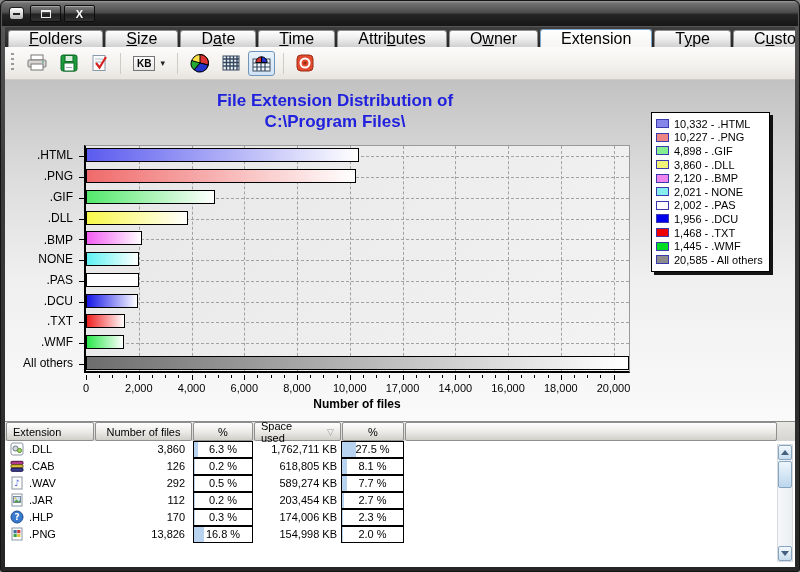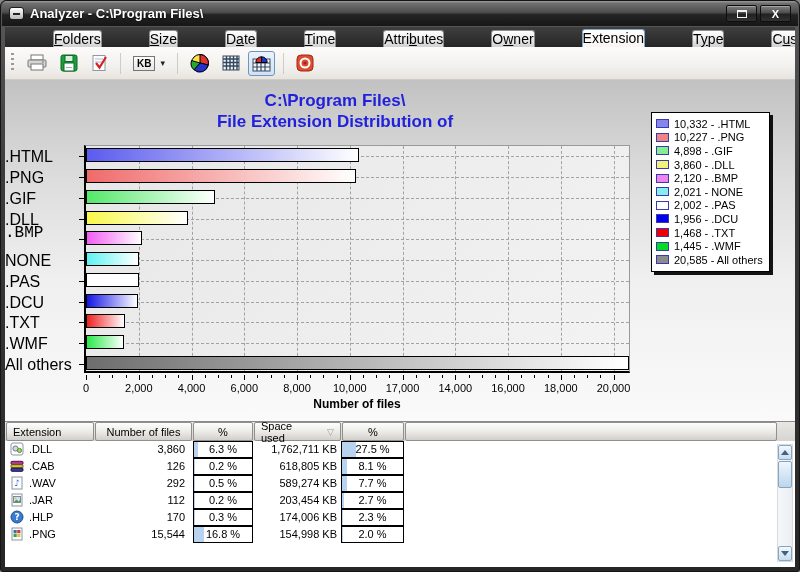--- a/index.html
+++ b/index.html
@@ -24,23 +24,23 @@
     box-shadow:inset 0 1px 0 rgba(255,255,255,.3);display:flex;align-items:center;justify-content:center;
     color:#fff;font-size:11px;font-weight:bold;cursor:default;}
   .max-glyph{width:10px;height:8px;border:1px solid #f2f2f2;border-top-width:2px;}
 
   
   .client{position:absolute;left:4px;right:4px;top:26px;bottom:4px;background:#f0efec;overflow:hidden;}
 
   
   .tabbar{height:20px;background:linear-gradient(#3f3f3f,#262626);display:flex;align-items:flex-end;
     padding-left:3px;gap:2px;}
-  .tab{height:17px;line-height:16px;padding:0 0;font-size:14px;color:#000;
+  .tab{height:17px;line-height:16px;padding:0 20px;font-size:16px;color:#000;
     background:linear-gradient(#fefefe,#ececec 50%,#d0d0d0);border:1px solid #8f8f8f;border-bottom:none;
-    border-radius:3px 3px 0 0;white-space:nowrap;cursor:default;margin-left:45px;}
+    border-radius:3px 3px 0 0;white-space:nowrap;cursor:default;}
   .tab.selected{background:linear-gradient(#ffffff,#f6f5f3);border-color:#7fa7cb;height:18px;line-height:17px;}
   .tab u{text-decoration:underline;}
 
   
   .toolbar{height:33px;background:linear-gradient(#fcfbfa,#f3f1ee 60%,#e8e5e0);
     border-bottom:1px solid #cfccc6;display:flex;align-items:center;padding:0 4px;gap:4px;}
   .grip{width:3px;height:20px;margin:0 4px 0 2px;
     background:repeating-linear-gradient(180deg,#9a9a9a 0 2px,rgba(0,0,0,0) 2px 5px);}
   .tbtn{height:25px;min-width:26px;display:flex;align-items:center;justify-content:center;gap:2px;
     border:1px solid rgba(0,0,0,0);background:none;border-radius:3px;padding:0 3px;cursor:default;}
@@ -58,21 +58,21 @@
     font-weight:bold;font-size:17px;line-height:21px;}
   .plot{position:absolute;left:79px;top:65px;width:546px;height:228px;
     background:linear-gradient(135deg,#e7e7e7,#f3f3f3);
     border-top:1px solid #9a9a9a;border-right:1px solid #9a9a9a;
     border-left:2px solid #000;border-bottom:2px solid #000;}
   .gridv{position:absolute;top:0;bottom:0;width:0;border-left:1px dashed #a2a2a2;}
   .gridh{position:absolute;left:0;right:0;height:0;border-top:1px dashed #a2a2a2;}
   .bar{position:absolute;left:0;height:14px;border:1px solid #000;}
   .ytick{position:absolute;left:-7px;width:5px;height:1px;background:#000;}
   .cat-labels{position:absolute;left:0;top:65px;width:74px;}
-  .cat{position:absolute;right:0;width:100%;text-align:left;padding-right:6px;font-size:16px;color:#000;}
+  .cat{position:absolute;right:0;width:100%;text-align:right;padding-right:6px;font-size:12px;color:#000;}
   .xaxis{position:absolute;left:79px;top:295px;width:548px;height:22px;}
   .xtick{position:absolute;width:1px;background:#000;top:0;}
   .xticklabel{position:absolute;top:7px;transform:translateX(-50%);font-size:11px;color:#000;white-space:nowrap;}
   .xlabel{position:absolute;left:79px;top:317px;width:546px;text-align:center;
     font-weight:bold;font-size:12px;color:#000;}
 
   .legend{position:absolute;left:646px;top:32px;background:#fff;border:1px solid #000;
     box-shadow:3px 3px 0 rgba(0,0,0,.92);padding:4px 6px 4px 4px;}
   .litem{display:flex;align-items:center;gap:5px;height:13.6px;font-size:11px;white-space:nowrap;}
   .lswatch{width:13px;height:9px;border:1px solid #3a3aae;flex:0 0 auto;}
@@ -112,21 +112,20 @@
 </style>
 </head>
 <body>
 
 <div class="window">
 
   <div class="titlebar">
     <div class="sysicon">
       <span class="sysdash"></span>
     </div>
-    <div class="title">Analyzer - C:\Program Files\</div>
     <div class="tb-buttons">
       <div class="tb-btn">
         <span class="max-glyph"></span>
       </div>
       <div class="tb-btn">
         <span>X</span>
       </div>
     </div>
   </div>
 
@@ -233,22 +232,22 @@
               <rect x="1" y="1" width="16" height="16" rx="4" fill="#e04a2f" stroke="#9c2a14"></rect>
               <circle cx="9" cy="9" r="4.5" fill="none" stroke="#ffffff" stroke-width="2"></circle>
               <circle cx="9" cy="9" r="1.6" fill="#9c2a14"></circle>
             </svg>
           </span>
       </button>
     </div>
 
     <div class="chartpanel">
       <div class="chart-title" style="color: rgb(33, 33, 221);">
+        <div>File Extension Distribution of</div>
         <div>C:\Program Files\</div>
-        <div>File Extension Distribution of</div>
       </div>
       <div class="legend">
           <div class="litem">
             <span class="lswatch" style="background: rgb(133, 133, 234); border-color: rgb(58, 58, 174);"></span>
             <span>10,332 - .HTML</span>
           </div>
           <div class="litem">
             <span class="lswatch" style="background: rgb(238, 133, 133); border-color: rgb(58, 58, 174);"></span>
             <span>10,227 - .PNG</span>
           </div>
@@ -287,21 +286,21 @@
           <div class="litem">
             <span class="lswatch" style="background: rgb(140, 140, 140); border-color: rgb(58, 58, 174);"></span>
             <span>20,585 - All others</span>
           </div>
         </div>
       <div class="cat-labels">
           <div class="cat" style="top: 3.4px;">.HTML</div>
           <div class="cat" style="top: 24.1px;">.PNG</div>
           <div class="cat" style="top: 44.8px;">.GIF</div>
           <div class="cat" style="top: 65.5px;">.DLL</div>
-          <div class="cat" style="top: 79px; font-family: Liberation Mono, monospace;">.BMP</div>
+          <div class="cat" style="top: 88px;">.BMP</div>
           <div class="cat" style="top: 107px;">NONE</div>
           <div class="cat" style="top: 127.7px;">.PAS</div>
           <div class="cat" style="top: 148.5px;">.DCU</div>
           <div class="cat" style="top: 169.2px;">.TXT</div>
           <div class="cat" style="top: 189.9px;">.WMF</div>
           <div class="cat" style="top: 210.6px;">All others</div>
         </div>
       <div class="plot">
           <div class="gridv" style="left: 52.8px;"></div>
           <div class="gridv" style="left: 105.5px;"></div>
@@ -516,21 +515,21 @@
           </div>
           <div class="trow">
             <span class="cell-icon"><svg width="14" height="14" viewBox="0 0 14 14">
                 <rect x="2" y="1" width="10" height="12" fill="#fff" stroke="#8a96a3"></rect>
                 <rect x="3.5" y="3" width="3.2" height="3.2" fill="#3d6ea5"></rect>
                 <rect x="7.2" y="3" width="3.2" height="3.2" fill="#d23a3a"></rect>
                 <rect x="3.5" y="6.8" width="3.2" height="3.2" fill="#3aa04a"></rect>
                 <rect x="7.2" y="6.8" width="3.2" height="3.2" fill="#e0c23c"></rect>
               </svg></span>
             <div class="cell-ext">.PNG</div>
-            <div class="cell-files">15,544</div>
+            <div class="cell-files">13,826</div>
             <div class="cell-space">154,998 KB</div>
             <div class="pctbox p1">
               <div class="pctfill" style="width: 16.8%; background: rgb(183, 211, 240);"></div>
               <span class="pcttext">16.8 %</span>
             </div>
             <div class="pctbox p2">
               <div class="pctfill" style="width: 2%; background: rgb(183, 211, 240);"></div>
               <span class="pcttext">2.0 %</span>
             </div>
           </div>

